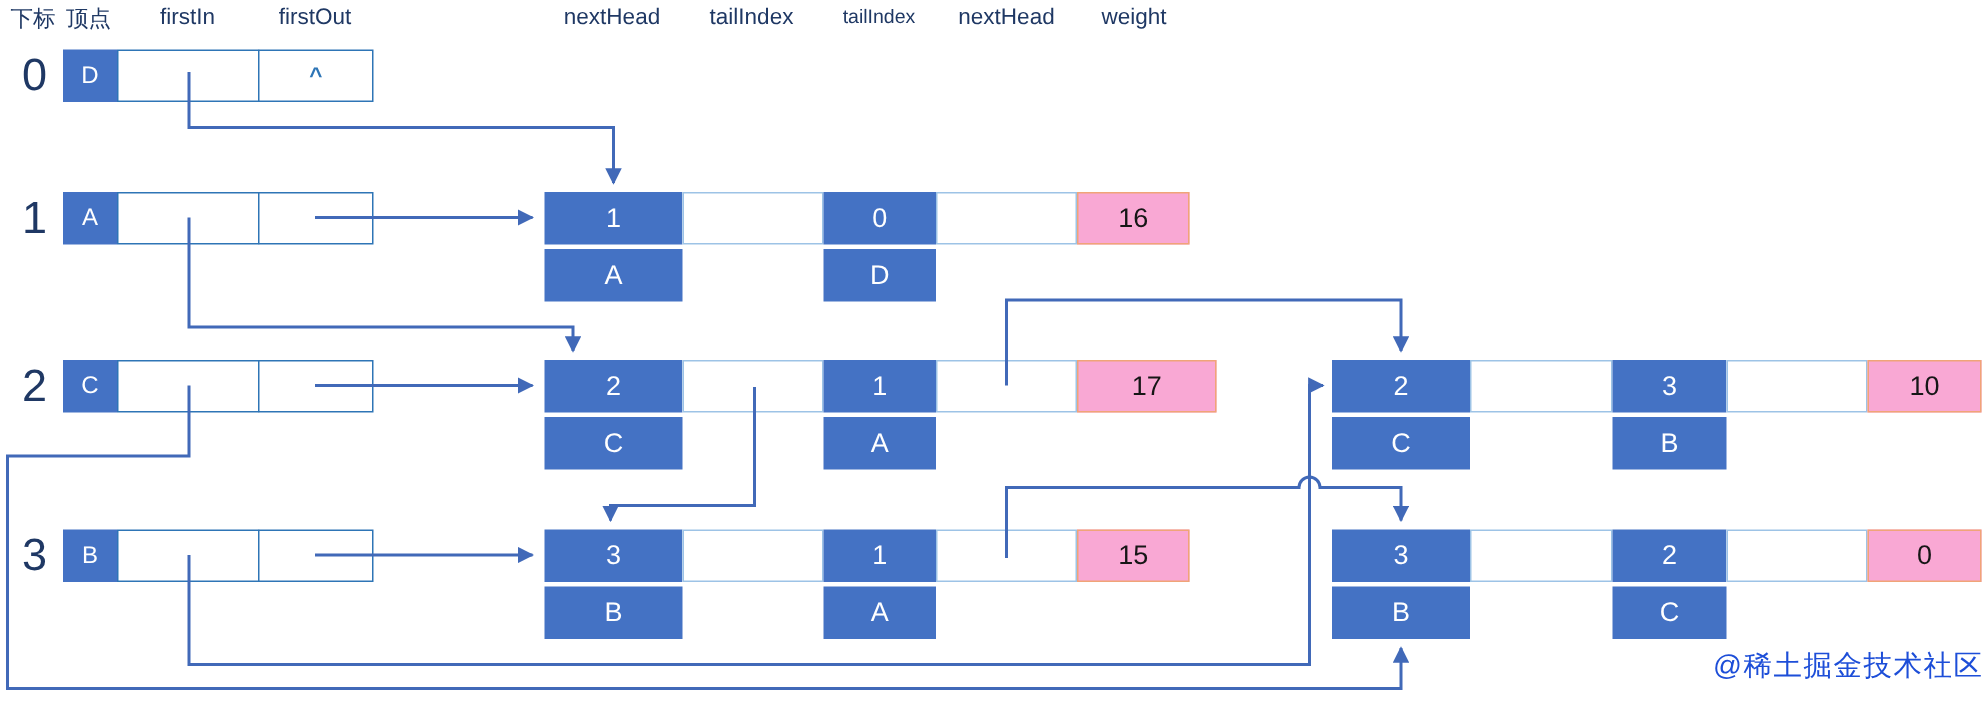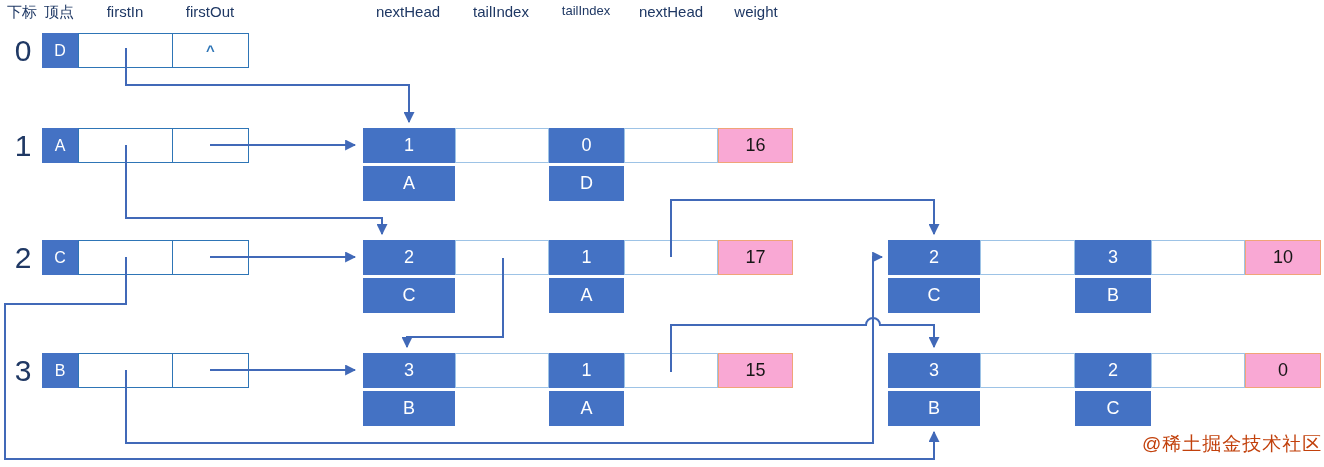--- a/index.html
+++ b/index.html
@@ -11,21 +11,21 @@
        font-size:30px;color:#1F3864;}
   .c{position:absolute;box-sizing:border-box;height:35px;display:flex;align-items:center;justify-content:center;
      font-size:18px;}
   .b{background:#4472C4;color:#fff;}
   .v{background:#fff;border:1.5px solid #2E75B6;}
   .w{background:#fff;border:1.5px solid #9DC3E6;}
   .wt{background:#f9a8d4;border:1.5px solid #F0A478;color:#161616;}
   .vx{font-size:16px;}
   .nul{color:#2E75B6;font-size:15px;font-weight:bold;}
   #arrows{position:absolute;left:0;top:0;z-index:5;pointer-events:none;}
-  #wm{position:absolute;left:1142px;top:431px;font-size:19px;color:#c2410c;letter-spacing:1px;}
+  #wm{position:absolute;left:1142px;top:431px;font-size:19px;color:#1d4ed8;letter-spacing:1px;}
 </style>
 </head>
 <body>
 
 <div id="stage">
 
   <div class="hd" style="left:22px">下标</div>
   <div class="hd" style="left:59px">顶点</div>
   <div class="hd" style="left:125px">firstIn</div>
   <div class="hd" style="left:210px">firstOut</div>
@@ -60,21 +60,21 @@
   <div class="c b" style="left:549px;top:128px;width:75px">0</div>
   <div class="c w" style="left:624px;top:128px;width:94px"></div>
   <div class="c wt" style="left:718px;top:128px;width:75px">16</div>
   <div class="c b" style="left:363px;top:166px;width:92px">A</div>
   <div class="c b" style="left:549px;top:166px;width:75px">D</div>
 
   <div class="c b" style="left:363px;top:240px;width:92px">2</div>
   <div class="c w" style="left:455px;top:240px;width:94px"></div>
   <div class="c b" style="left:549px;top:240px;width:75px">1</div>
   <div class="c w" style="left:624px;top:240px;width:94px"></div>
-  <div class="c wt" style="left:718px;top:240px;width:75px">17</div>
+  <div class="c wt" style="left:718px;top:240px;width:93px">17</div>
   <div class="c b" style="left:363px;top:278px;width:92px">C</div>
   <div class="c b" style="left:549px;top:278px;width:75px">A</div>
 
   <div class="c b" style="left:363px;top:353px;width:92px">3</div>
   <div class="c w" style="left:455px;top:353px;width:94px"></div>
   <div class="c b" style="left:549px;top:353px;width:75px">1</div>
   <div class="c w" style="left:624px;top:353px;width:94px"></div>
   <div class="c wt" style="left:718px;top:353px;width:75px">15</div>
   <div class="c b" style="left:363px;top:391px;width:92px">B</div>
   <div class="c b" style="left:549px;top:391px;width:75px">A</div>

